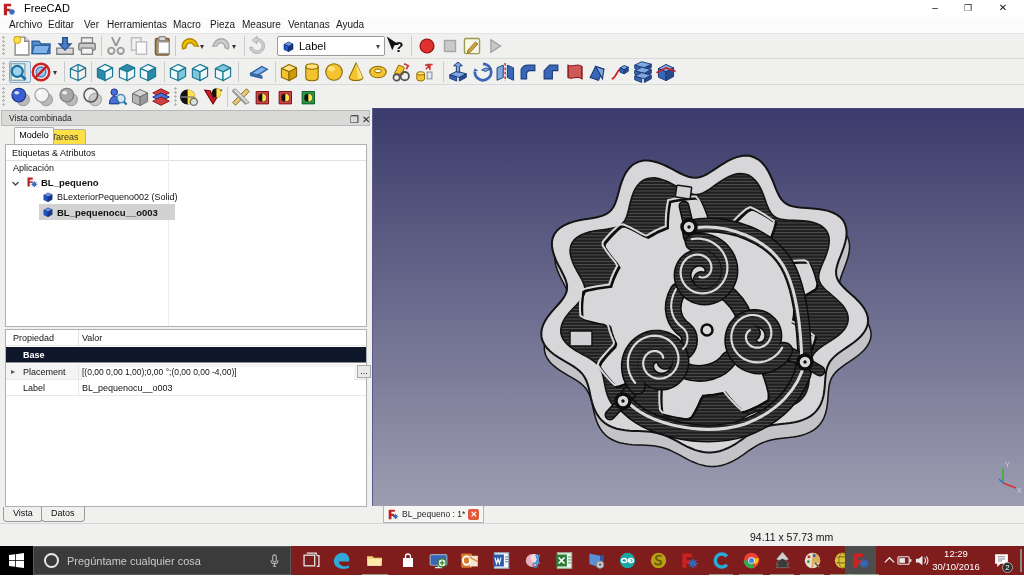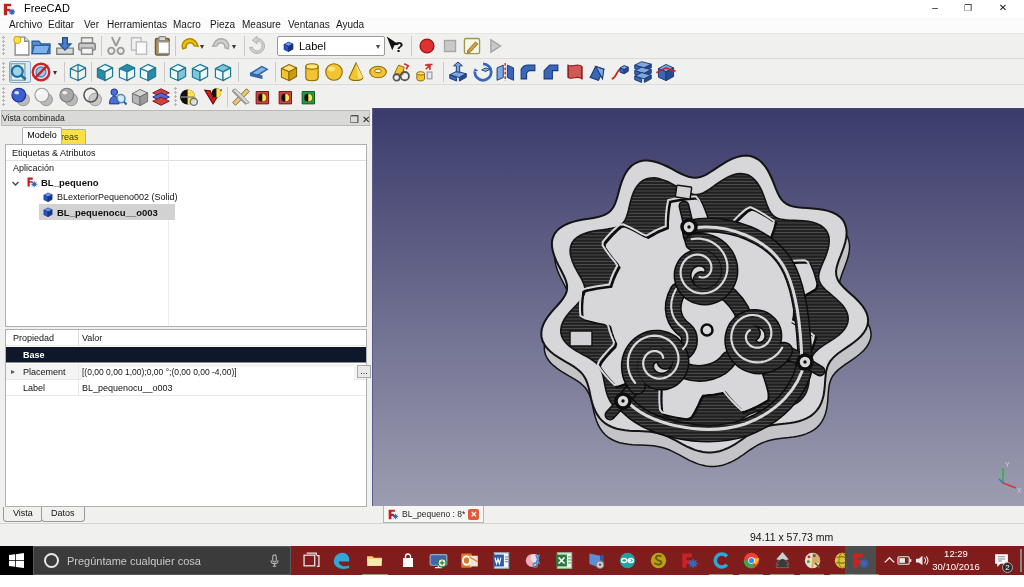--- a/index.html
+++ b/index.html
@@ -10,21 +10,21 @@
 #menubar span{position:absolute;top:2px}
 #tb{position:absolute;left:0;top:33px;width:1024px;height:75px;background:#f0f0ef;border-top:1px solid #e5e5e5}
 .trow{position:absolute;left:0;width:1024px}
 .tbtn{position:absolute;display:flex;align-items:center;justify-content:center;width:24px;height:24px}
 .tsep{position:absolute;width:1px;height:20px;background:#c9c9c9}
 .grip{position:absolute;width:4px;height:20px;background:radial-gradient(circle at 1.5px 1.5px,#b5b5b5 1px,transparent 1.2px);background-size:4px 4px}
 .dd{position:absolute;font-size:8px;color:#333;top:8px}
 .combo{position:absolute;height:20px;background:#fff;border:1px solid #9a9a9a;border-radius:2px;display:flex;align-items:center;gap:4px;padding:0 4px;font-size:11px}
 .combo .ca{margin-left:auto;font-size:8px;color:#444}
 #dockpanel{position:absolute;left:0;top:108px;width:372px;height:415px;background:#f0f0ef}
-#dockhead{position:absolute;left:1px;top:2px;width:369px;height:16px;background:#d9d9d8;border:1px solid #b9b9b9;font-size:8.5px;color:#222;padding-left:0;line-height:14px}
+#dockhead{position:absolute;left:1px;top:2px;width:369px;height:16px;background:#d9d9d8;border:1px solid #b9b9b9;font-size:8.5px;color:#222;padding-left:7px;line-height:14px}
 .dockbtn{position:absolute;top:2px;font-size:10px;color:#222;line-height:13px}
 #tabs{position:absolute;left:1px;top:19px;height:17px;font-size:9px}
 .tab{position:absolute;top:0;height:17px;border:1px solid #b0b0b0;border-bottom:none;text-align:center;padding-top:2px;border-radius:2px 2px 0 0}
 .tab.on{background:#fcfcfc;z-index:2}
 .tab.off{background:#fde047;height:15px;top:2px;color:#333}
 #treebox{position:absolute;left:5px;top:36px;width:362px;height:183px;background:#fff;border:1px solid #b0b0b0;font-size:9px;color:#111}
 #propbox{position:absolute;left:5px;top:221px;width:362px;height:178px;background:#fff;border:1px solid #b0b0b0;font-size:9px;color:#111}
 .prow{position:absolute;left:0;width:360px;height:16px;border-bottom:1px solid #e8e8e8}
 #bottabs{position:absolute;left:2px;top:399px;height:18px;font-size:9px;color:#111}
 .btab{position:absolute;top:0;height:15px;padding:1px 9px 0 9px;border:1px solid #9a9a9a;border-top:none;border-radius:0 0 4px 4px;background:#f0f0ef}
@@ -490,21 +490,21 @@
       </div>
       <div class="tsep" style="left:227px;top:2px"></div>
       <div class="grip" style="left:2px;top:2px"></div>
       <div class="grip" style="left:174px;top:2px"></div>
     </div>
   </div>
 <div id="dockpanel">
 <div id="dockhead">Vista combinada<span class="dockbtn" style="left:348px">❐</span><span class="dockbtn" style="left:360px">✕</span></div>
 <div id="tabs">
       <div class="tab off" style="left:43px;width:42px">Tareas</div>
-      <div class="tab on" style="left:21px;width:40px">Modelo</div>
+      <div class="tab on" style="left:13px;width:40px">Modelo</div>
     </div>
 <div id="treebox">
 <div style="position:absolute;left:0;top:0;width:360px;height:16px;border-bottom:1px solid #e0e0e0">
         <span style="position:absolute;left:6px;top:3px">Etiquetas &amp; Atributos</span>
       </div>
 <span style="position:absolute;left:162px;top:0;width:1px;height:181px;background:#ececec"></span>
 <div style="position:absolute;left:7px;top:18px">Aplicación</div>
 <svg style="position:absolute;left:5px;top:34px" width="9" height="9" viewBox="0 0 9 9">
         <path d="M1.5 3l3 3 3-3" fill="none" stroke="#444" stroke-width="1.3"></path>
       </svg>
@@ -634,21 +634,21 @@
 </g>
 </svg>
   </div>
 <div id="mdirow">
     <div id="mditab">
       <svg width="11" height="11" viewBox="0 0 16 16">
         <path d="M1 15V1h9v3H5v3h4v3H5v5z" fill="#c02020"></path>
         <circle cx="11" cy="11" r="2" fill="#3a66b8"></circle>
         <path d="M11 7.2v7.6M7.2 11h7.6M8.3 8.3l5.4 5.4M13.7 8.3l-5.4 5.4" stroke="#3a66b8" stroke-width="1.4"></path>
       </svg>
-      <span>BL_pequeno : 8*</span>
+      <span>BL_pequeno : 1*</span>
       <span style="width:11px;height:11px;background:#e05a3a;border-radius:2px;color:#fff;font-size:8px;line-height:11px;text-align:center;font-weight:bold">✕</span>
     </div>
   </div>
 <div id="statusbar">
     <span class="mm">94.11 x 57.73 mm</span>
   </div>
 <div id="taskbar">
     <div id="startbtn"><svg width="15" height="15" viewBox="0 0 16 16" style="margin:7px 0 0 9px">
         <path d="M0 2.2L6.6 1.3V7.6H0zM7.4 1.2L16 0v7.6H7.4zM0 8.4H6.6v6.3L0 13.8zM7.4 8.4H16V16L7.4 14.8z" fill="#fff"></path>
       </svg></div>

